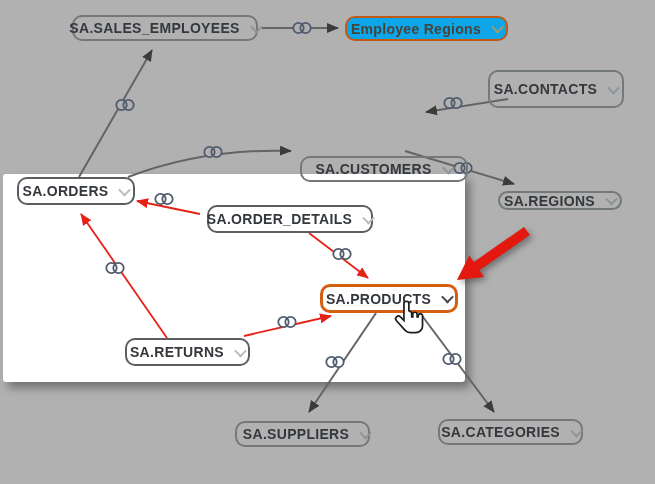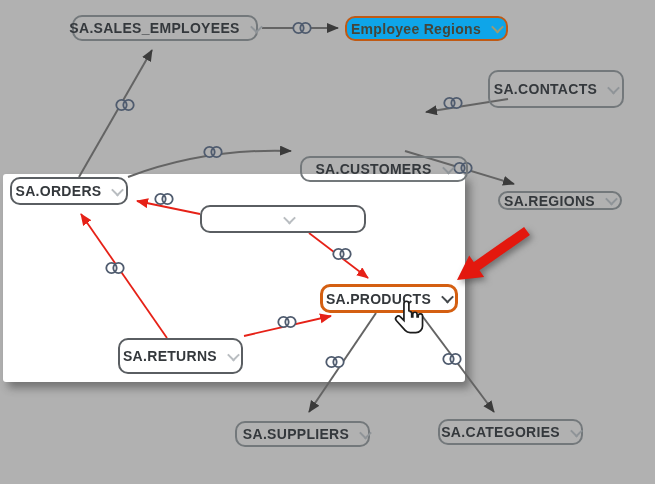--- a/index.html
+++ b/index.html
@@ -20,21 +20,21 @@
   .node{
     position:absolute;z-index:2;display:flex;align-items:center;justify-content:center;
     box-sizing:border-box;border-radius:10px;font-size:14px;font-weight:bold;
     letter-spacing:.3px;color:#34383c;cursor:pointer;
   }
   .node .chev{
     width:7px;height:7px;border-right:2px solid #8f9498;border-bottom:2px solid #8f9498;
     transform:rotate(45deg) translate(-1px,-1px);margin-left:12px;flex:0 0 auto;
   }
   .node.v-gray{border:2px solid #73787b;background:transparent;}
-  .node.v-white{border:2px solid #5a5e62;background:#ffffff;}
+  .node.v-white{border:2px solid #5a5e62;background:#ffffff;margin-left:7px;}
   .node.v-white .chev{border-color:#b9bdc1;}
   .node.v-orange{border:3px solid #d45f11;background:#ffffff;text-align:right;}
   .node.v-orange .chev{border-color:#45494d;}
   .node.v-tan{border:2px solid #c05a14;background:#0ea5e9;color:#45463a;}
   .node.v-tan .chev{border-color:#9d9b72;}
   .shadowed{filter:drop-shadow(3px 3px 3px rgba(60,60,60,.55));}
 </style>
 </head>
 <body>
 
@@ -151,27 +151,28 @@
       </div>
       <div class="node v-gray" style="left: 498px; top: 191px; width: 124px; height: 19px;">
         <span>SA.REGIONS</span>
         <span class="chev"></span>
       </div>
       <div class="node v-white" style="left: 10px; top: 177px; width: 118px; height: 28px;">
         <span>SA.ORDERS</span>
         <span class="chev"></span>
       </div>
       <div class="node v-white" style="left: 200px; top: 205px; width: 166px; height: 28px;">
+        <span>SA.ORDER_DETAILS</span>
         <span class="chev"></span>
       </div>
       <div class="node v-orange" style="left: 320px; top: 284px; width: 138px; height: 29px;">
         <span>SA.PRODUCTS</span>
         <span class="chev"></span>
       </div>
-      <div class="node v-white" style="left: 118px; top: 338px; width: 125px; height: 36px;">
+      <div class="node v-white" style="left: 118px; top: 338px; width: 125px; height: 28px;">
         <span>SA.RETURNS</span>
         <span class="chev"></span>
       </div>
       <div class="node v-gray" style="left: 235px; top: 421px; width: 135px; height: 26px; padding-left: 8px;">
         <span>SA.SUPPLIERS</span>
         <span class="chev"></span>
       </div>
       <div class="node v-gray" style="left: 438px; top: 419px; width: 145px; height: 26px; justify-content: flex-end;">
         <span>SA.CATEGORIES</span>
         <span class="chev"></span>

